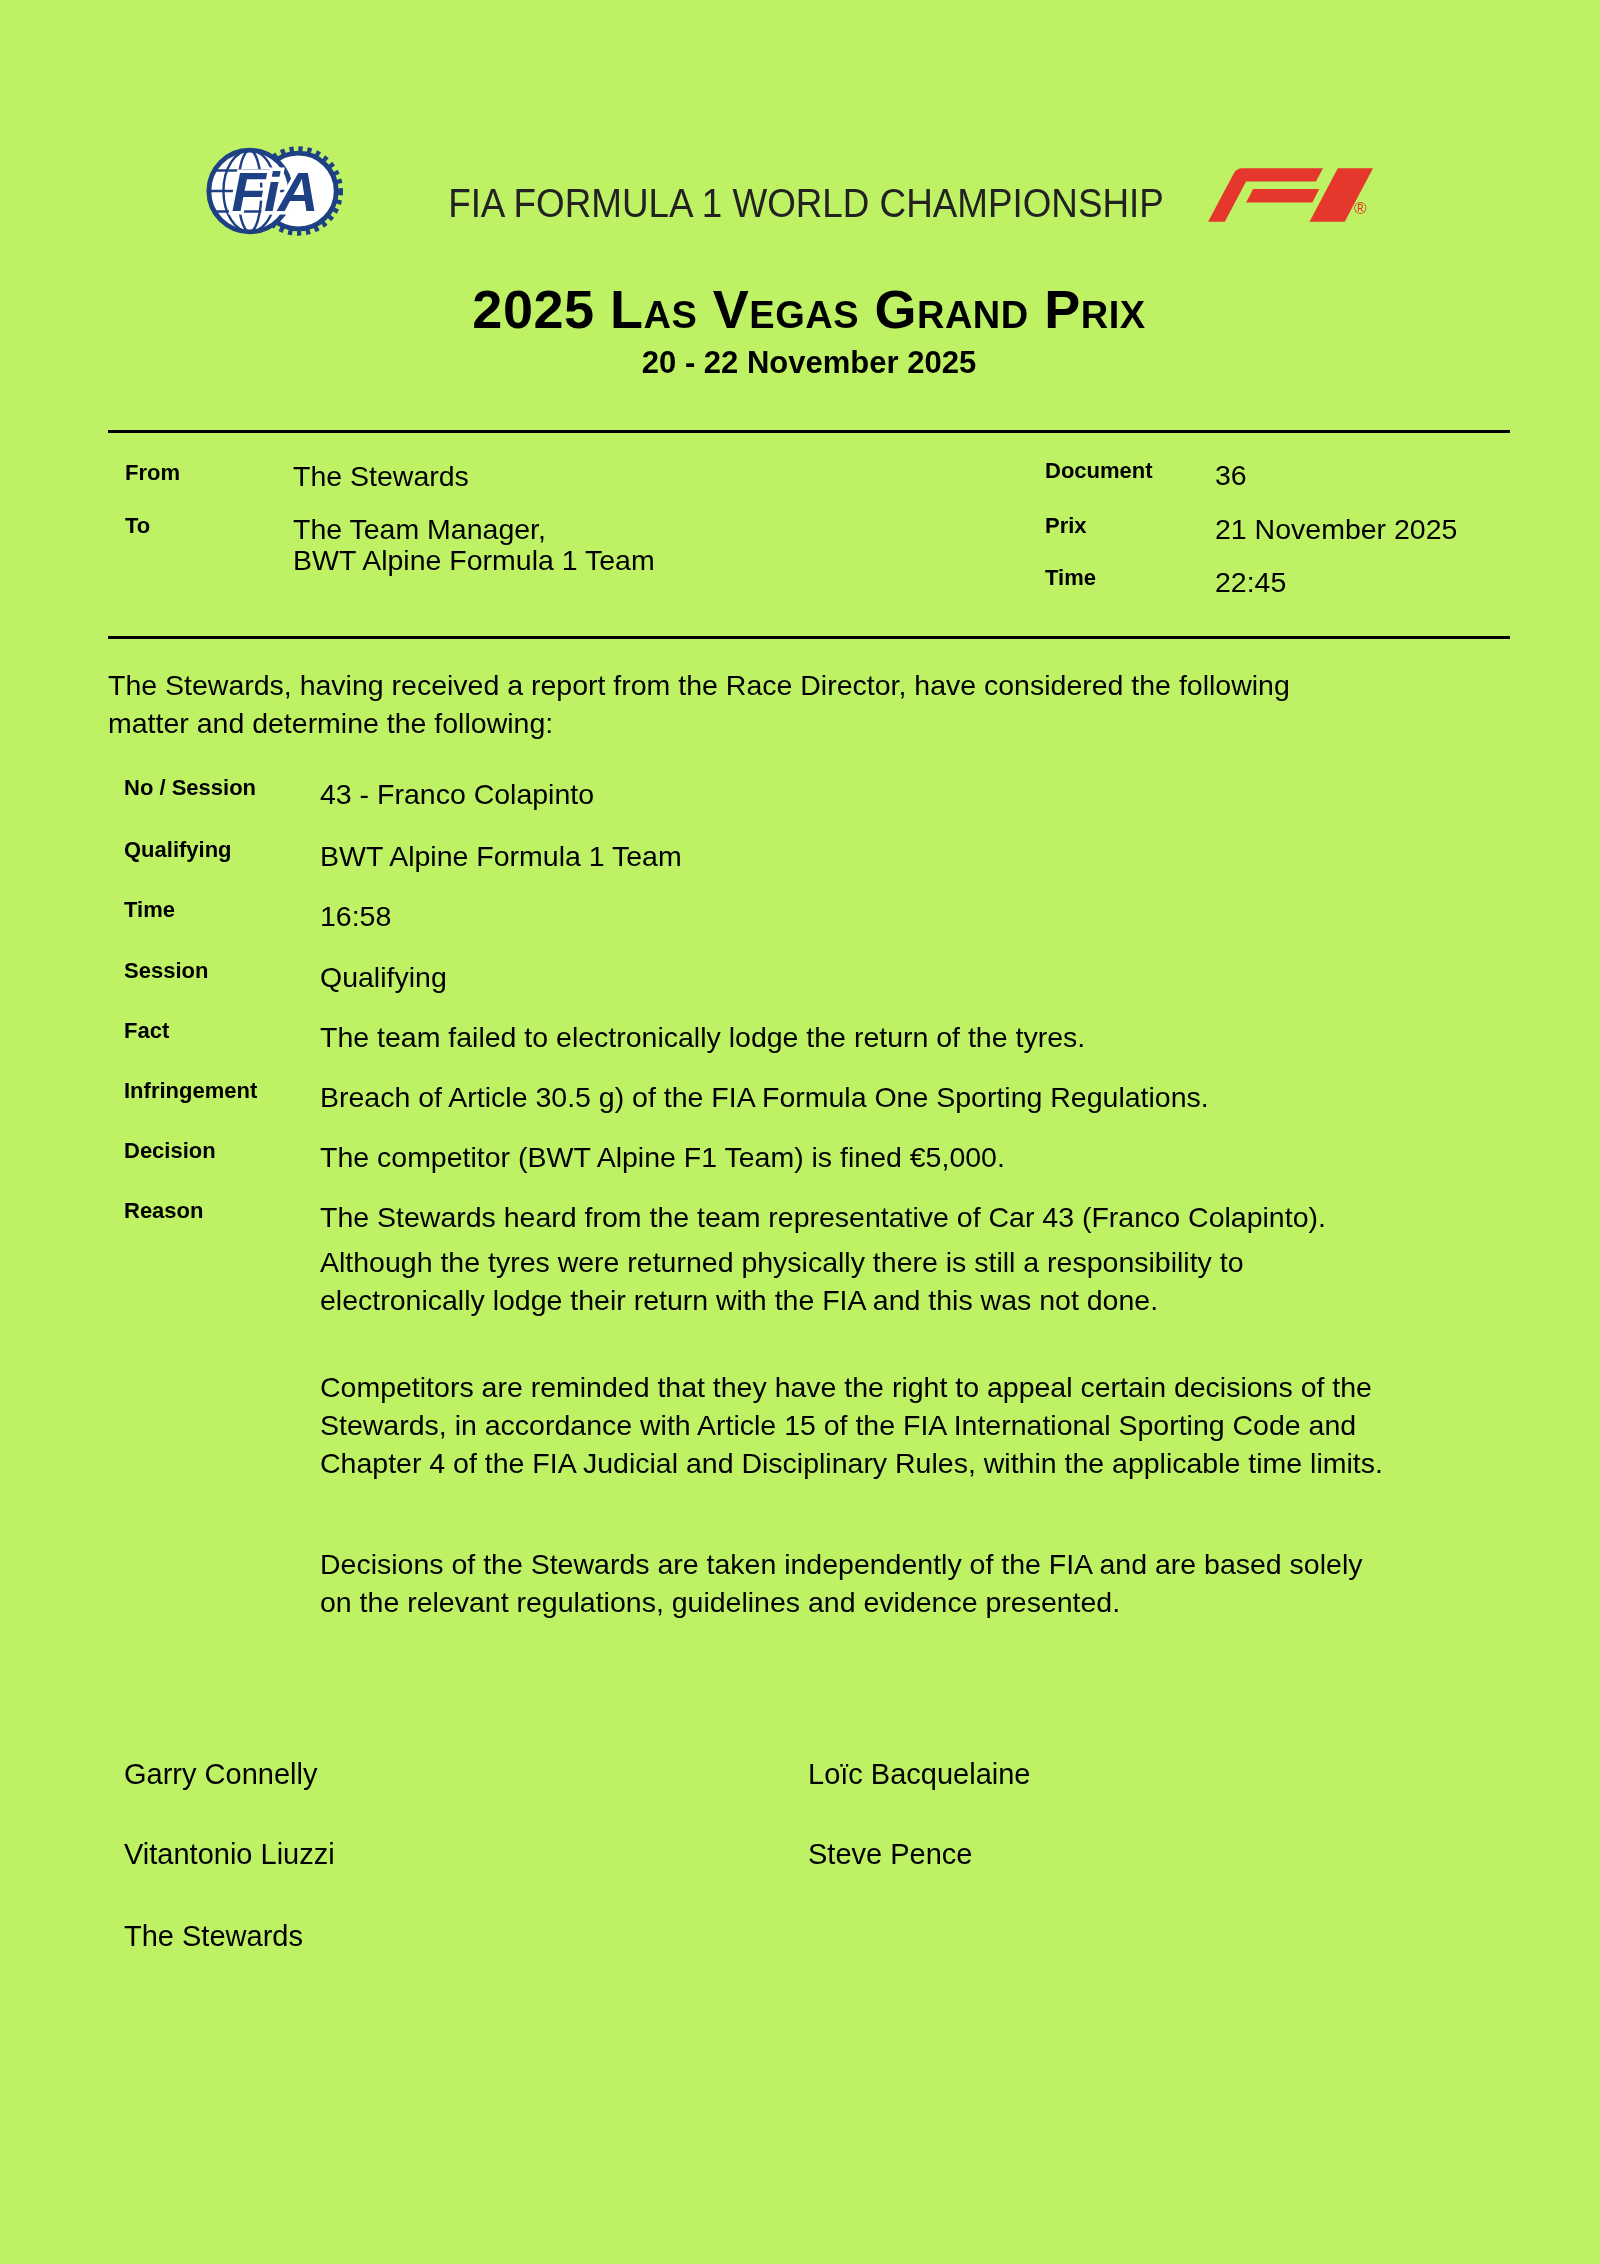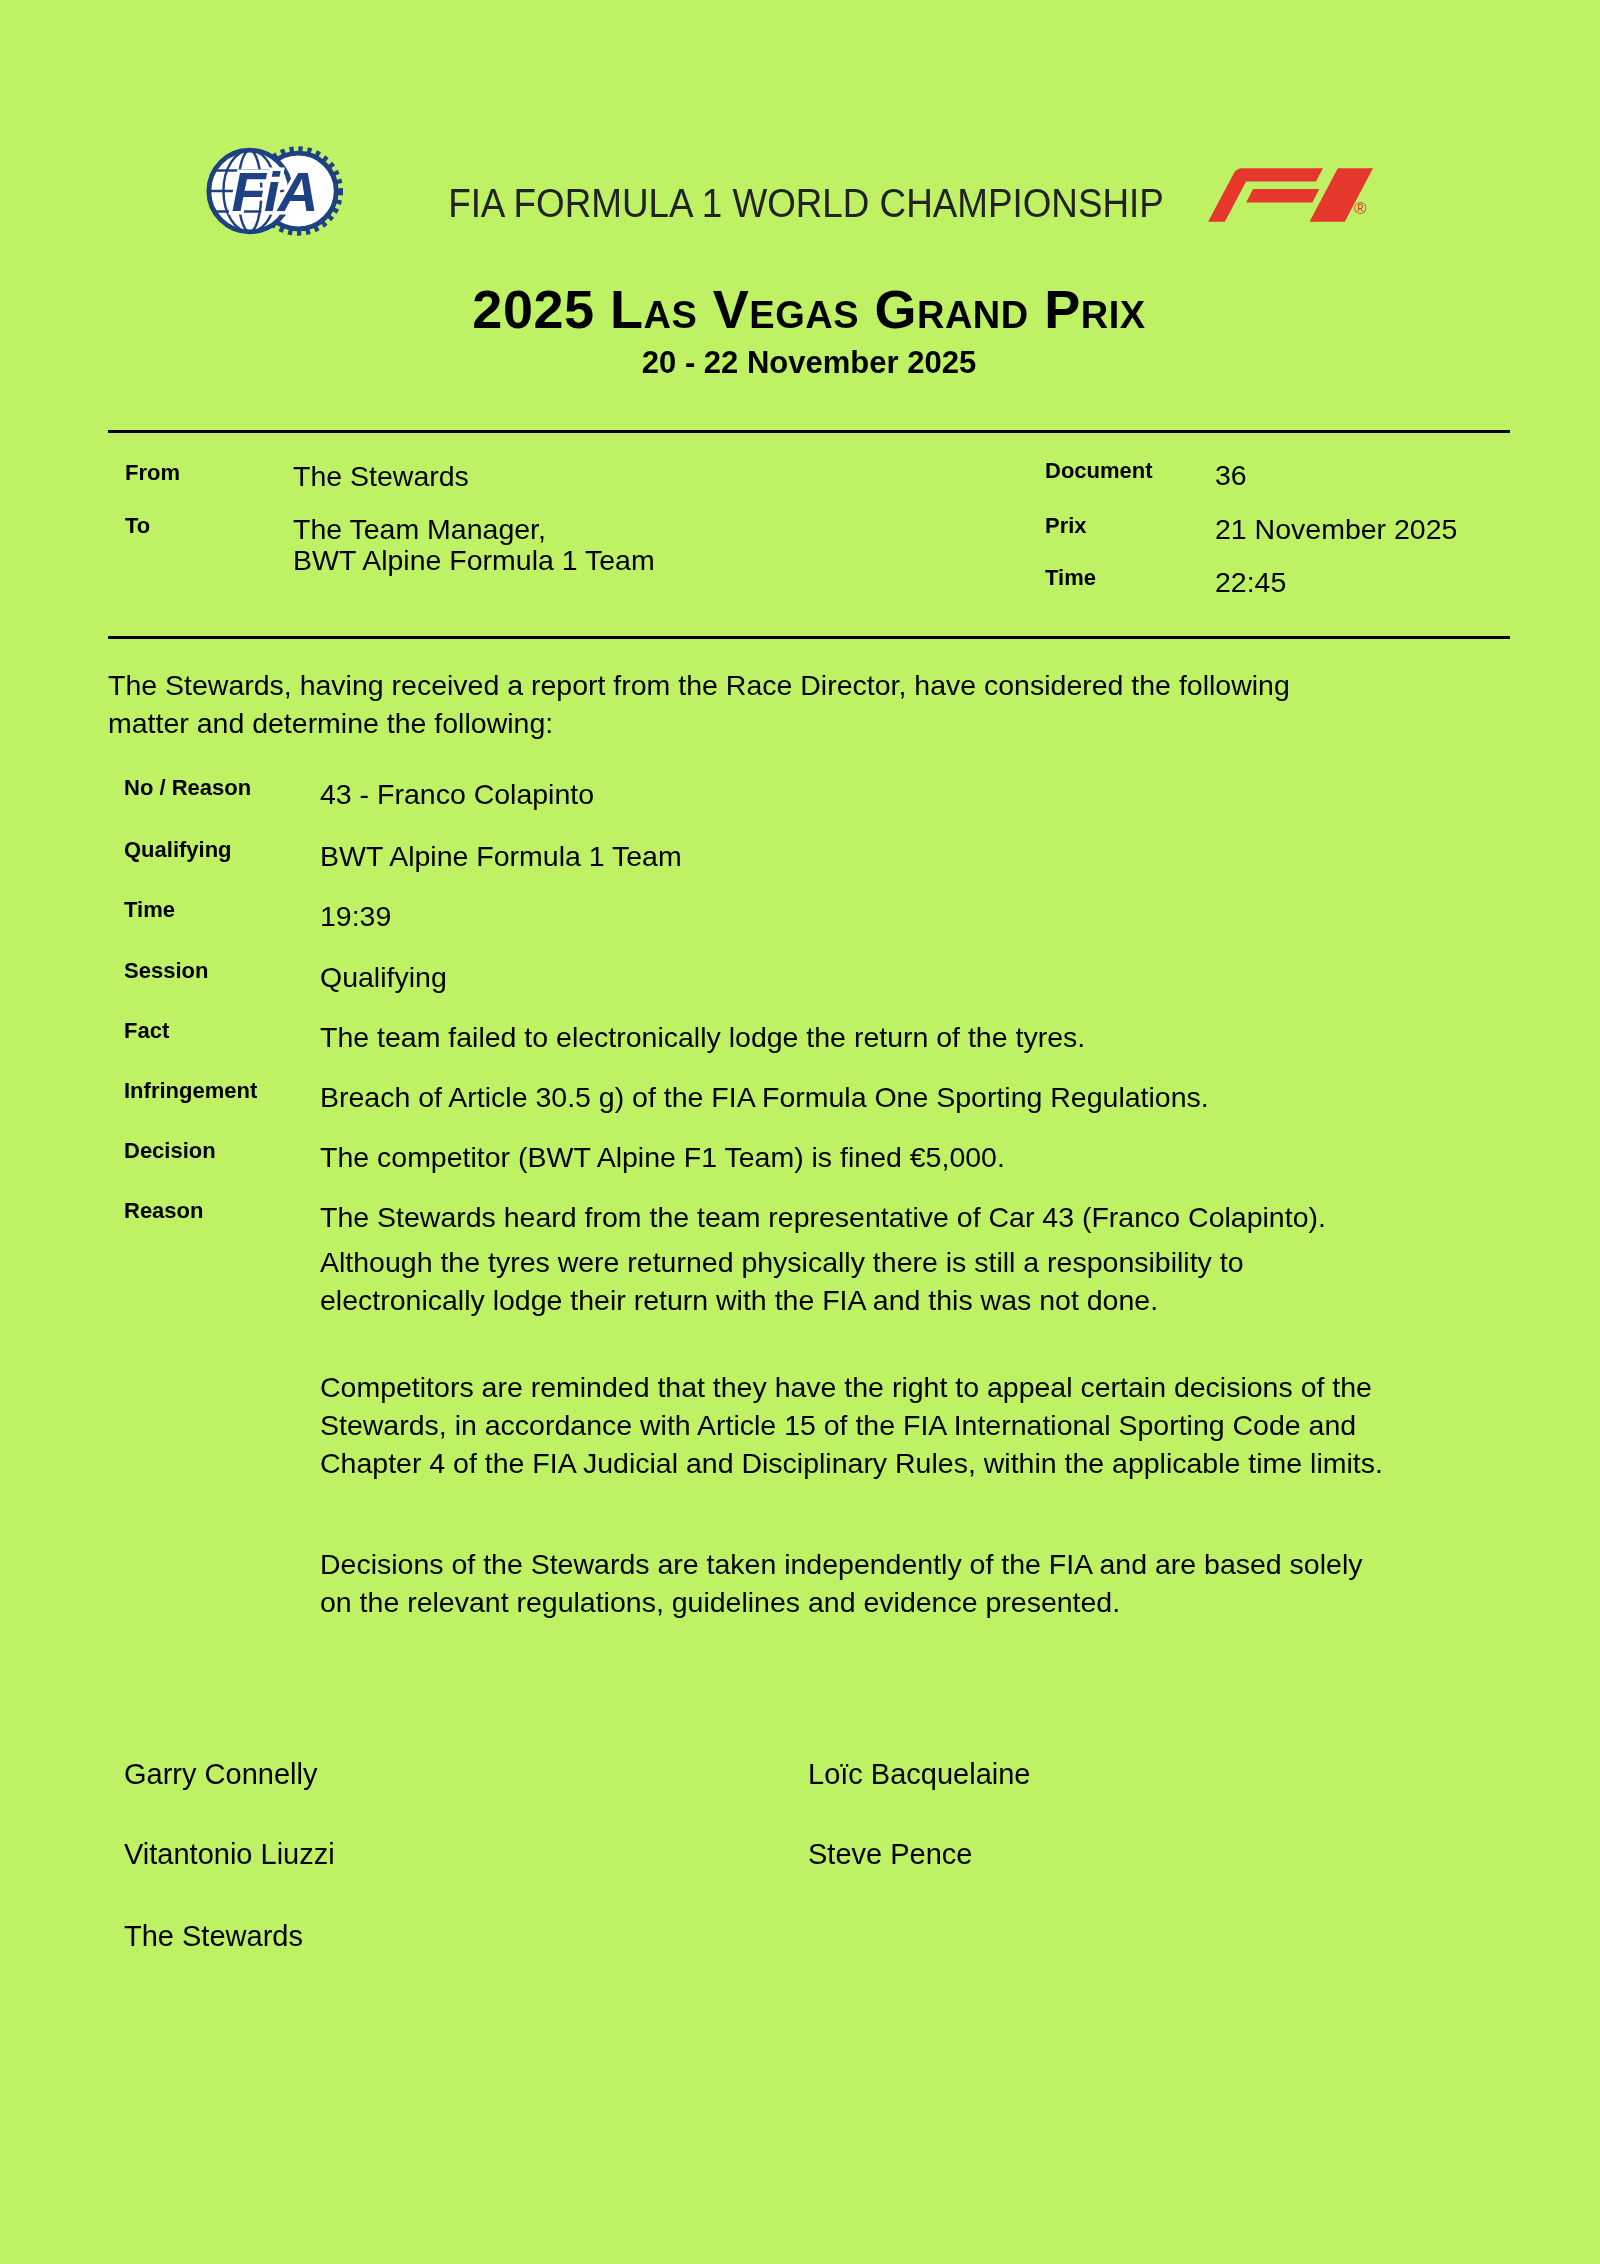--- a/index.html
+++ b/index.html
@@ -129,28 +129,28 @@
   <div class="abs lbl m-date-l">Prix</div>
   <div class="abs val m-date-v">21 November 2025</div>
   <div class="abs lbl m-time-l">Time</div>
   <div class="abs val m-time-v">22:45</div>
 
   <div class="abs rule rule-2"></div>
 
   <div class="abs intro">The Stewards, having received a report from the Race Director, have considered the following
 matter and determine the following:</div>
 
-  <div class="abs lbl f-label r0">No / Reason</div>
+  <div class="abs lbl f-label r0">No / Session</div>
   <div class="abs val f-value r0">43 - Franco Colapinto</div>
 
   <div class="abs lbl f-label r1">Qualifying</div>
   <div class="abs val f-value r1">BWT Alpine Formula 1 Team</div>
 
   <div class="abs lbl f-label r2">Time</div>
-  <div class="abs val f-value r2">19:39</div>
+  <div class="abs val f-value r2">16:58</div>
 
   <div class="abs lbl f-label r3">Session</div>
   <div class="abs val f-value r3">Qualifying</div>
 
   <div class="abs lbl f-label r4">Fact</div>
   <div class="abs val f-value r4">The team failed to electronically lodge the return of the tyres.</div>
 
   <div class="abs lbl f-label r5">Infringement</div>
   <div class="abs val f-value r5">Breach of Article 30.5 g) of the FIA Formula One Sporting Regulations.</div>
 

